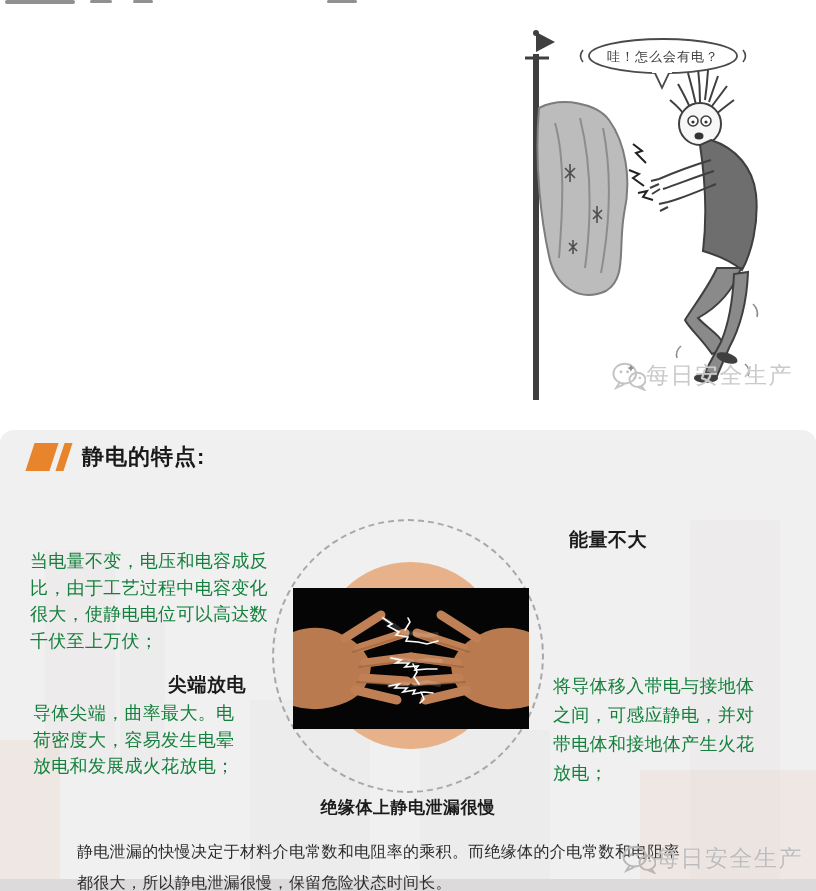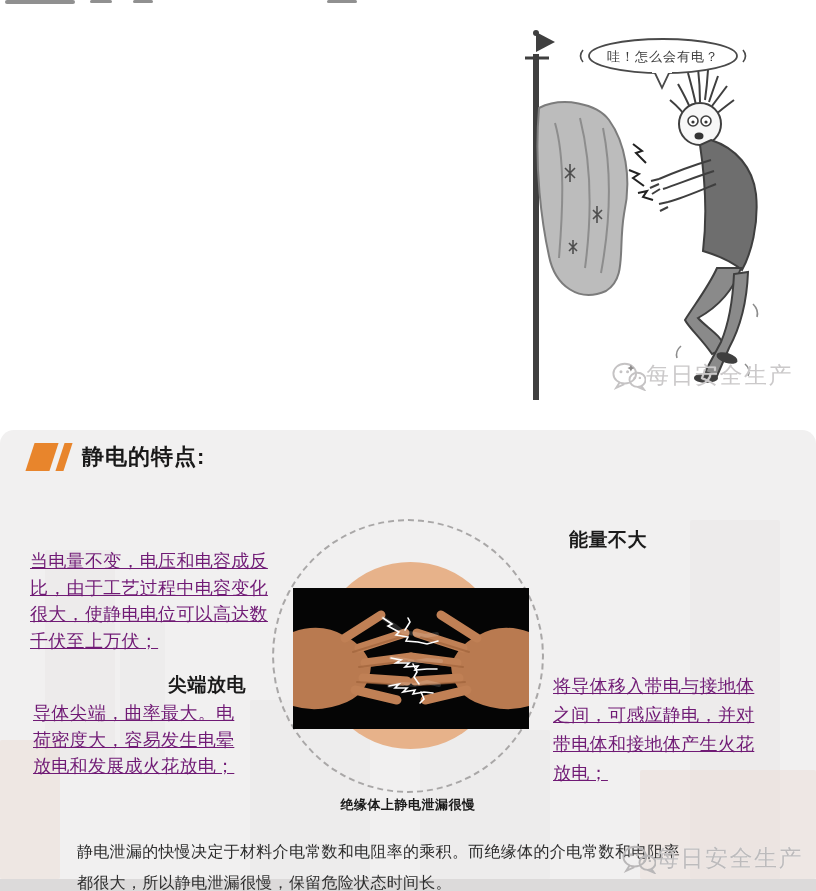--- a/index.html
+++ b/index.html
@@ -29,36 +29,36 @@
     background:#f1f0f0; border-radius:14px 14px 0 0;
   }
   .city { position:absolute; border-radius:2px; }
 
   .panel-header { position:absolute; left:30px; top:12px; display:flex; align-items:center;justify-content:space-between; }
   .slash-big { width:24px; height:28px; background:#e8852c; transform:skewX(-18deg); }
   .slash-thin { width:8px; height:28px; background:#e8852c; transform:skewX(-18deg); margin-left:6px; }
   .panel-heading { margin-left:14px; font-size:22px; font-weight:bold; color:#191919; letter-spacing:1px; }
 
   .feature-title { position:absolute; font-size:19px; font-weight:bold; color:#1b1b1b; letter-spacing:.5px; }
-  .feature-body  { position:absolute; font-size:18px; line-height:26.5px; color:#701a75; white-space:pre-line; letter-spacing:.3px;text-decoration:underline; }
+  .feature-body  { position:absolute; font-size:18px; line-height:26.5px; color:#15803d; white-space:pre-line; letter-spacing:.3px; }
   .ta-r { text-align:right; }
 
   .circle-dashed {
     position:absolute; left:272px; top:519px; width:272px; height:274px;
     border:2px dashed #a9a7a7; border-radius:50%; box-sizing:border-box; z-index:1;
   }
   .circle-peach {
     position:absolute; left:317px; top:562px; width:187px; height:187px;
     background:#e7b28a; border-radius:50%; z-index:2;
   }
   .photo { position:absolute; left:293px; top:588px; width:236px; height:141px; z-index:3; }
 
   .insulator-title {
     position:absolute; left:60px; top:796px; width:696px; text-align:center;
-    font-size:13px; font-weight:bold; color:#1b1b1b; letter-spacing:.5px; z-index:4;
+    font-size:17px; font-weight:bold; color:#1b1b1b; letter-spacing:.5px; z-index:4;
   }
   .insulator-body {
     position:absolute; left:77px; top:836px; width:678px;
     font-size:16px; line-height:31px; color:#2e2e2e; white-space:pre-line; letter-spacing:.3px; z-index:4;
   }
 
   .bottom-bar { position:absolute; left:0; top:879px; width:816px; height:12px; background:#dcdada; }
 
   .cartoon { position:absolute; left:505px; top:28px; width:311px; height:372px; }
   .bubble-text { font-size:13px; fill:#3c3c3c; letter-spacing:1px; }

